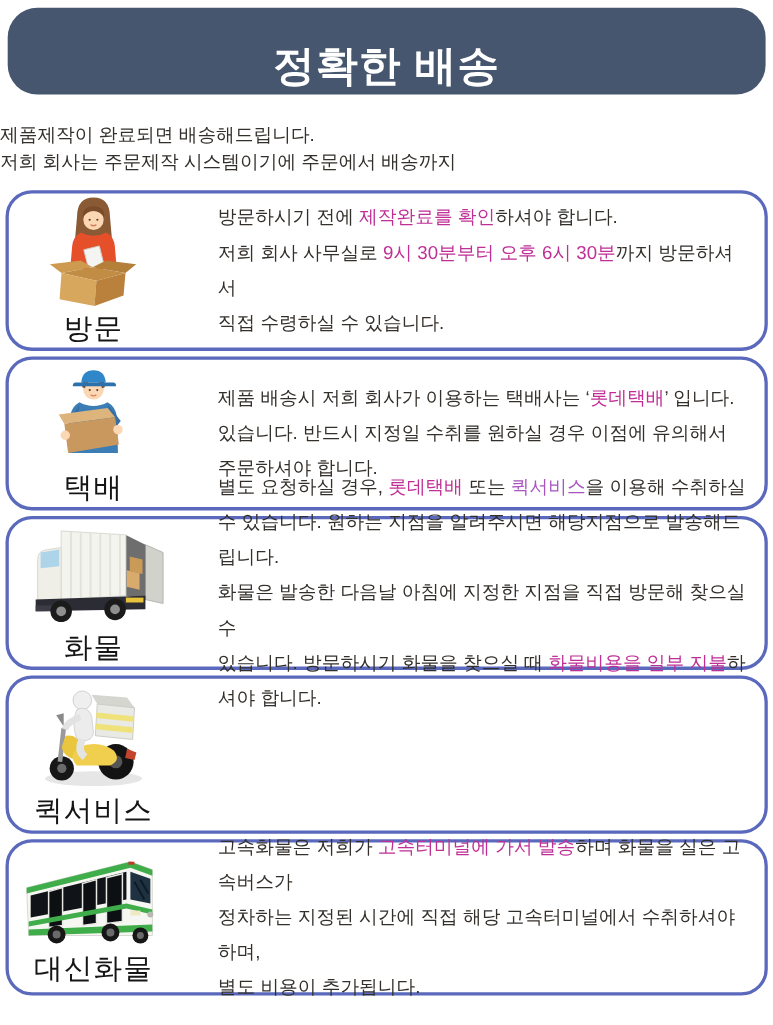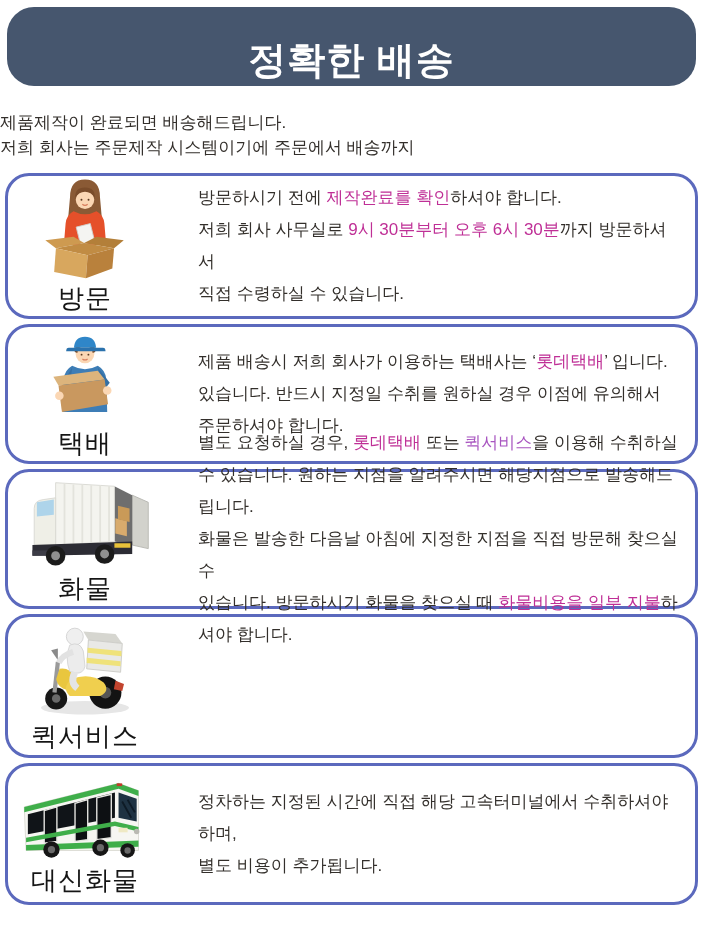--- a/index.html
+++ b/index.html
@@ -225,19 +225,20 @@
               <circle cx="38" cy="87" r="4" fill="#6a6a6a"></circle>
             <circle cx="92" cy="85" r="9" fill="#161616"></circle>
               <circle cx="92" cy="85" r="4" fill="#6a6a6a"></circle>
             <circle cx="122" cy="88" r="8" fill="#161616"></circle>
               <circle cx="122" cy="88" r="3.5" fill="#6a6a6a"></circle>
           </svg>
         </span>
         <span class="card-label">대신화물</span>
       </div>
       <div class="text-col">
+        <p><span>고속화물은 저희가 </span><span style="color: rgb(191, 47, 150);">고속터미널에 가서 발송</span><span>하며 화물을 실은 고속버스가</span></p>
         <p><span>정차하는 지정된 시간에 직접 해당 고속터미널에서 수취하셔야 하며,</span></p>
         <p><span>별도 비용이 추가됩니다.</span></p>
       </div>
     </section>
 
   </div>
 </div>
 
 </body></html>

